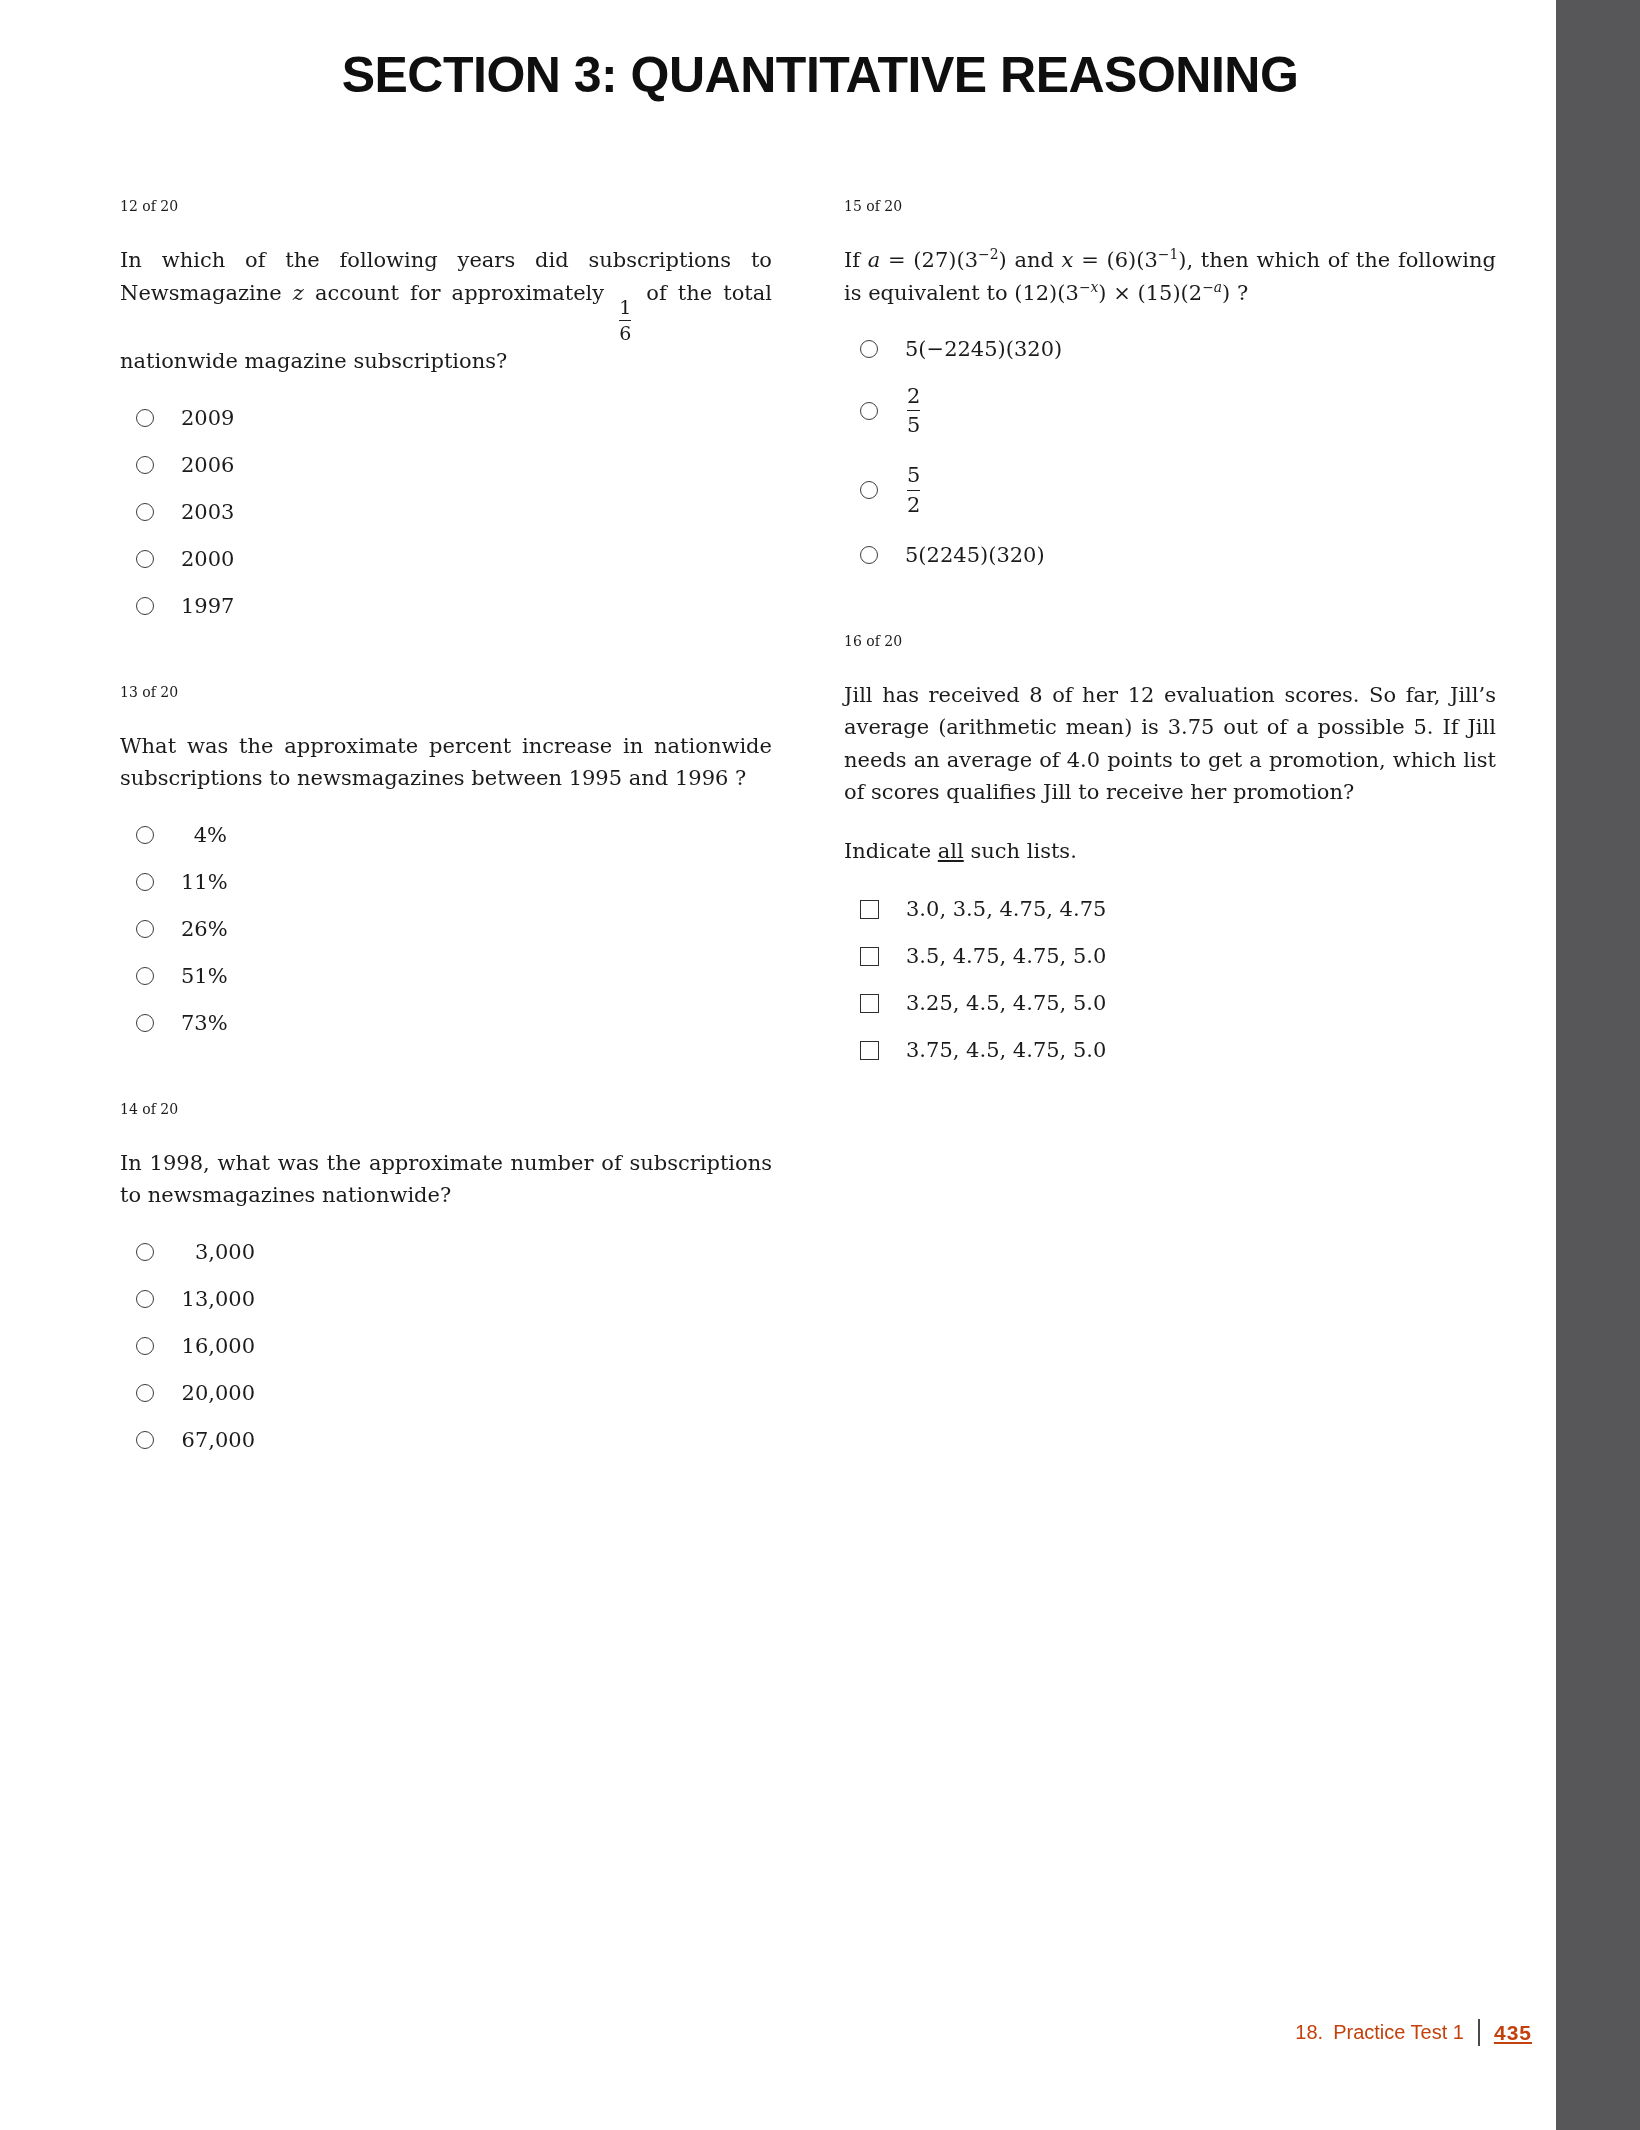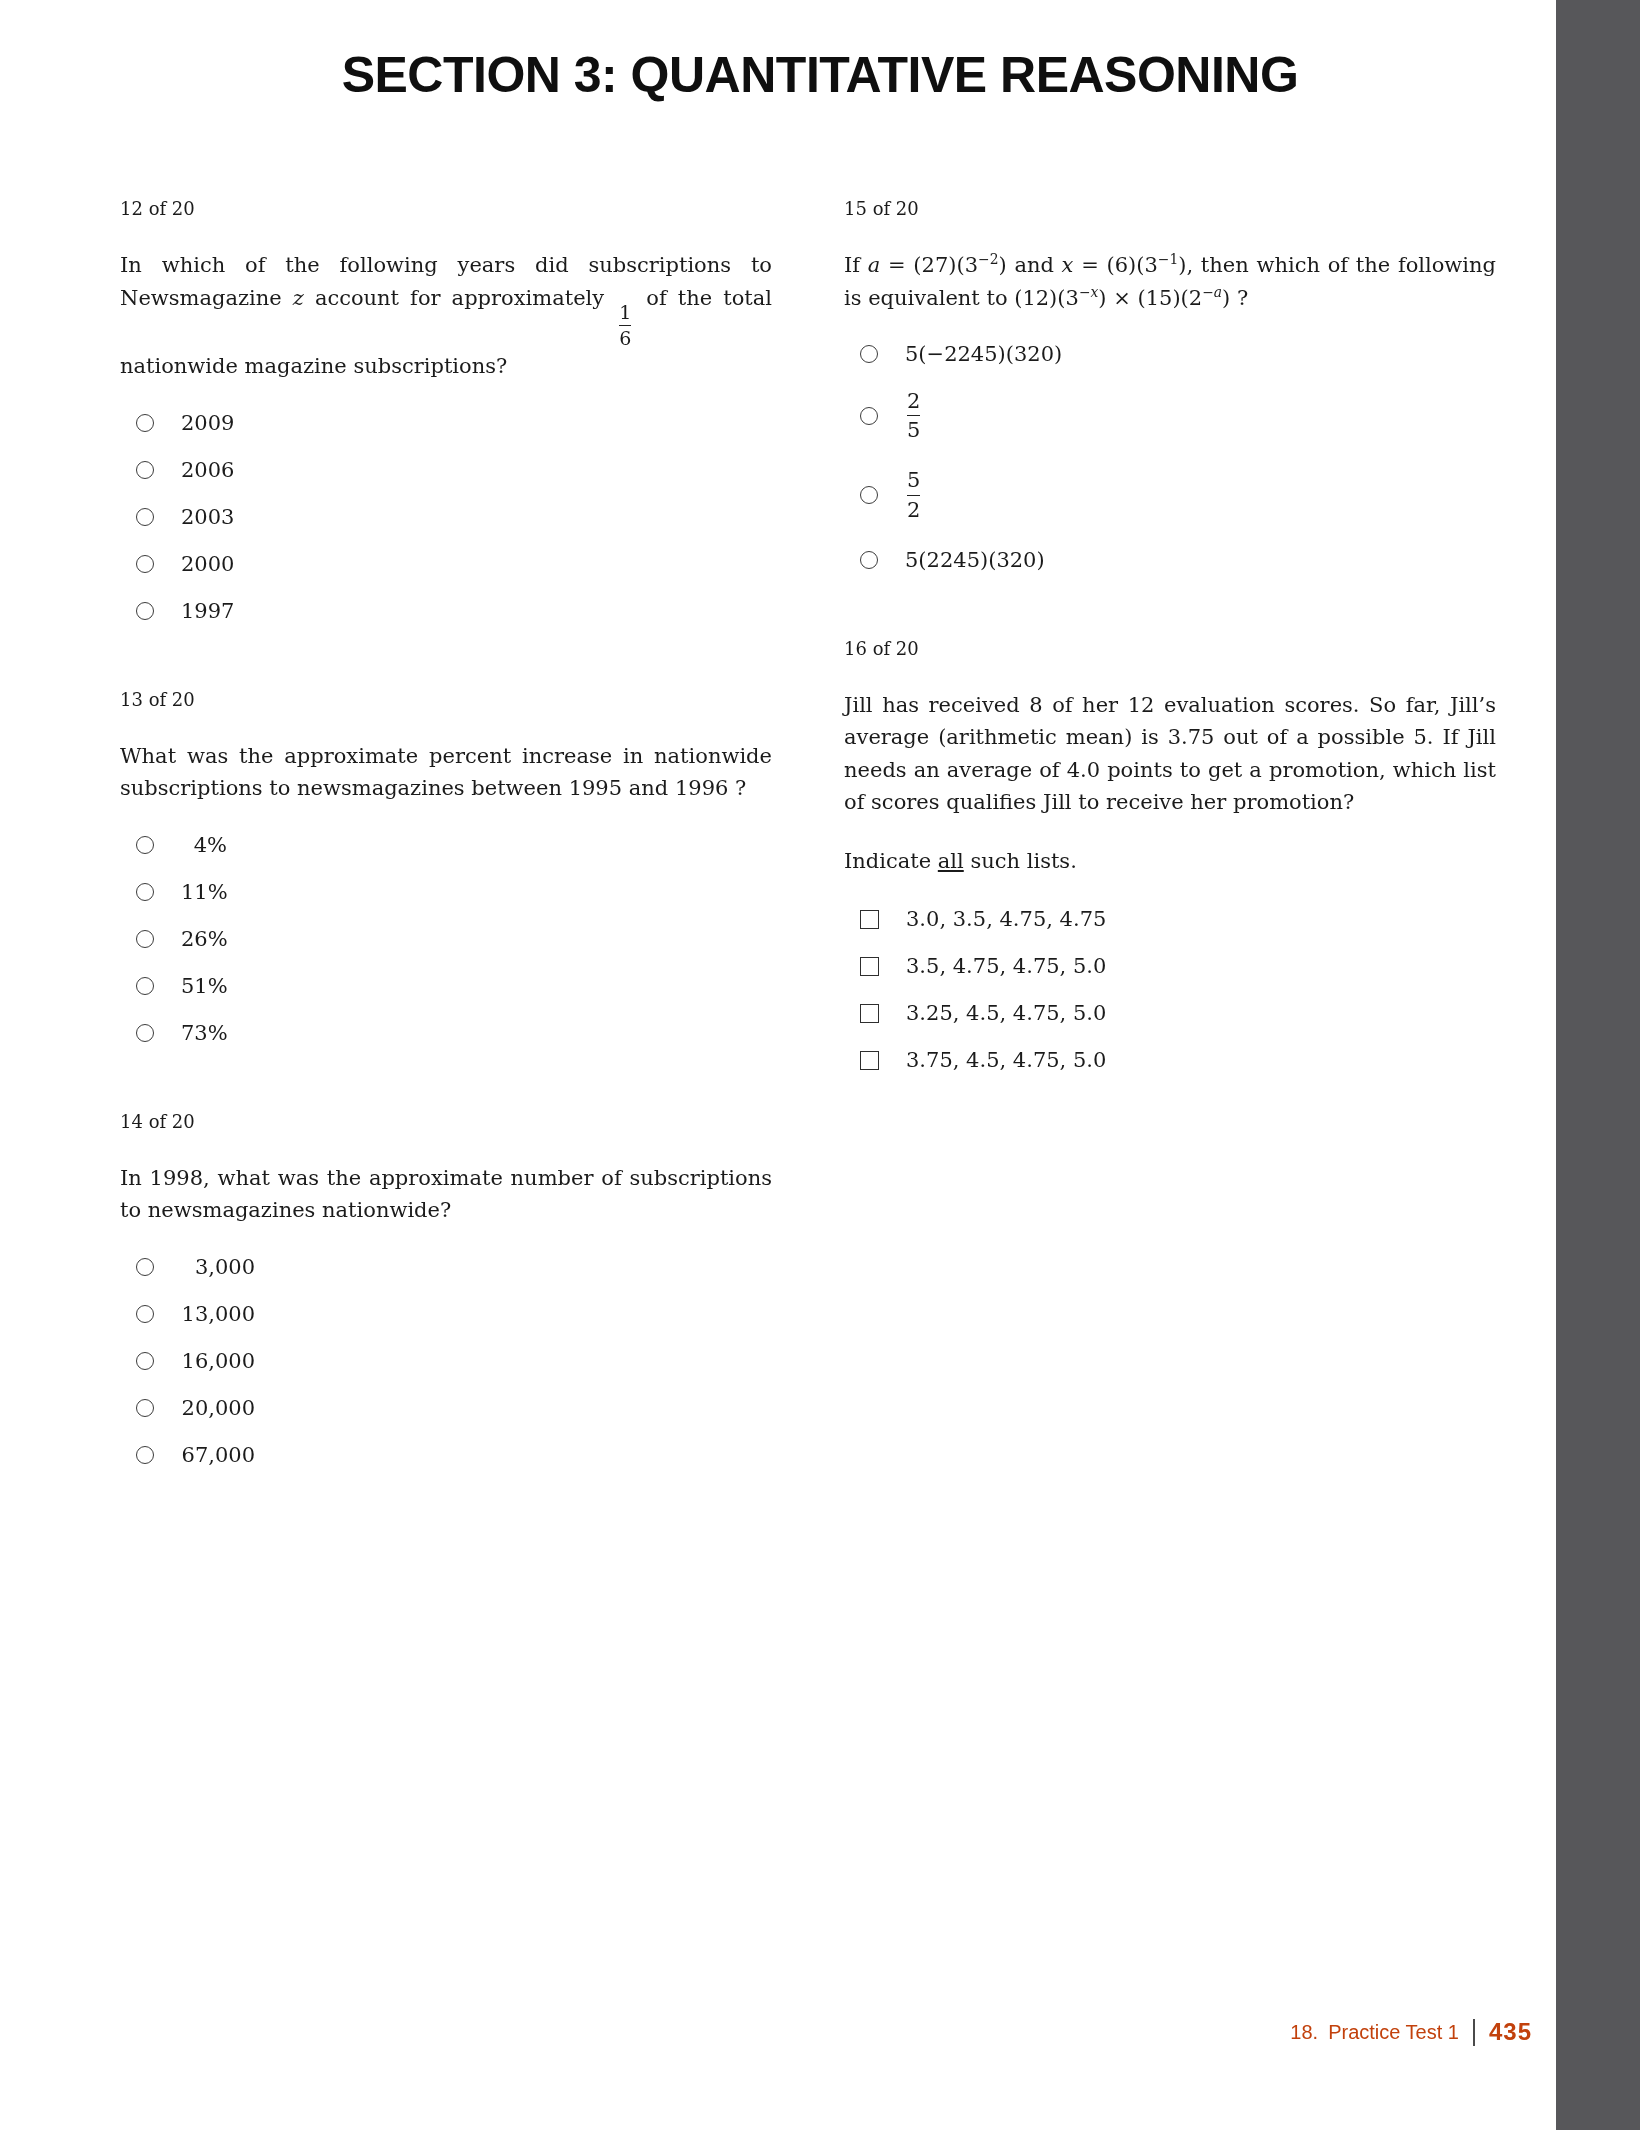--- a/index.html
+++ b/index.html
@@ -30,21 +30,21 @@
   }
   .columns {
     display: flex;
     gap: 72px;
     margin-top: 94px;
     padding-left: 120px;
     padding-right: 90px;
   }
   .col { width: 652px; }
   .question { margin: 0 0 66px 0; }
-  .q-number { font-size: 18px; margin: 0 0 30px 0; }
+  .q-number { font-size: 14px; margin: 0 0 30px 0; }
   .q-text {
     font-size: 21px;
     line-height: 1.55;
     text-align: justify;
     margin: 0 0 26px 0;
   }
   .q-text sup { font-size: 0.66em; line-height: 0; vertical-align: super; }
   .it { font-style: italic; }
   .ul { text-decoration: underline; }
   .indicate { margin: 4px 0 30px 0; }
@@ -106,21 +106,21 @@
     font-size: 20px;
     color: #c2410c;
     white-space: nowrap;
   }
   .footer .sect { margin-right: 10px; }
   .footer .divider {
     width: 2px; height: 27px;
     background: #4a4a4a;
     margin: 0 14px;
   }
-  .footer .pagenum { font-weight: 700; letter-spacing: 1px; font-size: 24px; }
+  .footer .pagenum { font-weight: 700; letter-spacing: 1px; font-size: 21px; text-decoration: underline; }
 </style>
 </head>
 <body>
 
 <div class="page">
   <div class="edge-bar"></div>
 
   <h1 class="page-title">SECTION 3: QUANTITATIVE REASONING</h1>
 
   <div class="columns">

